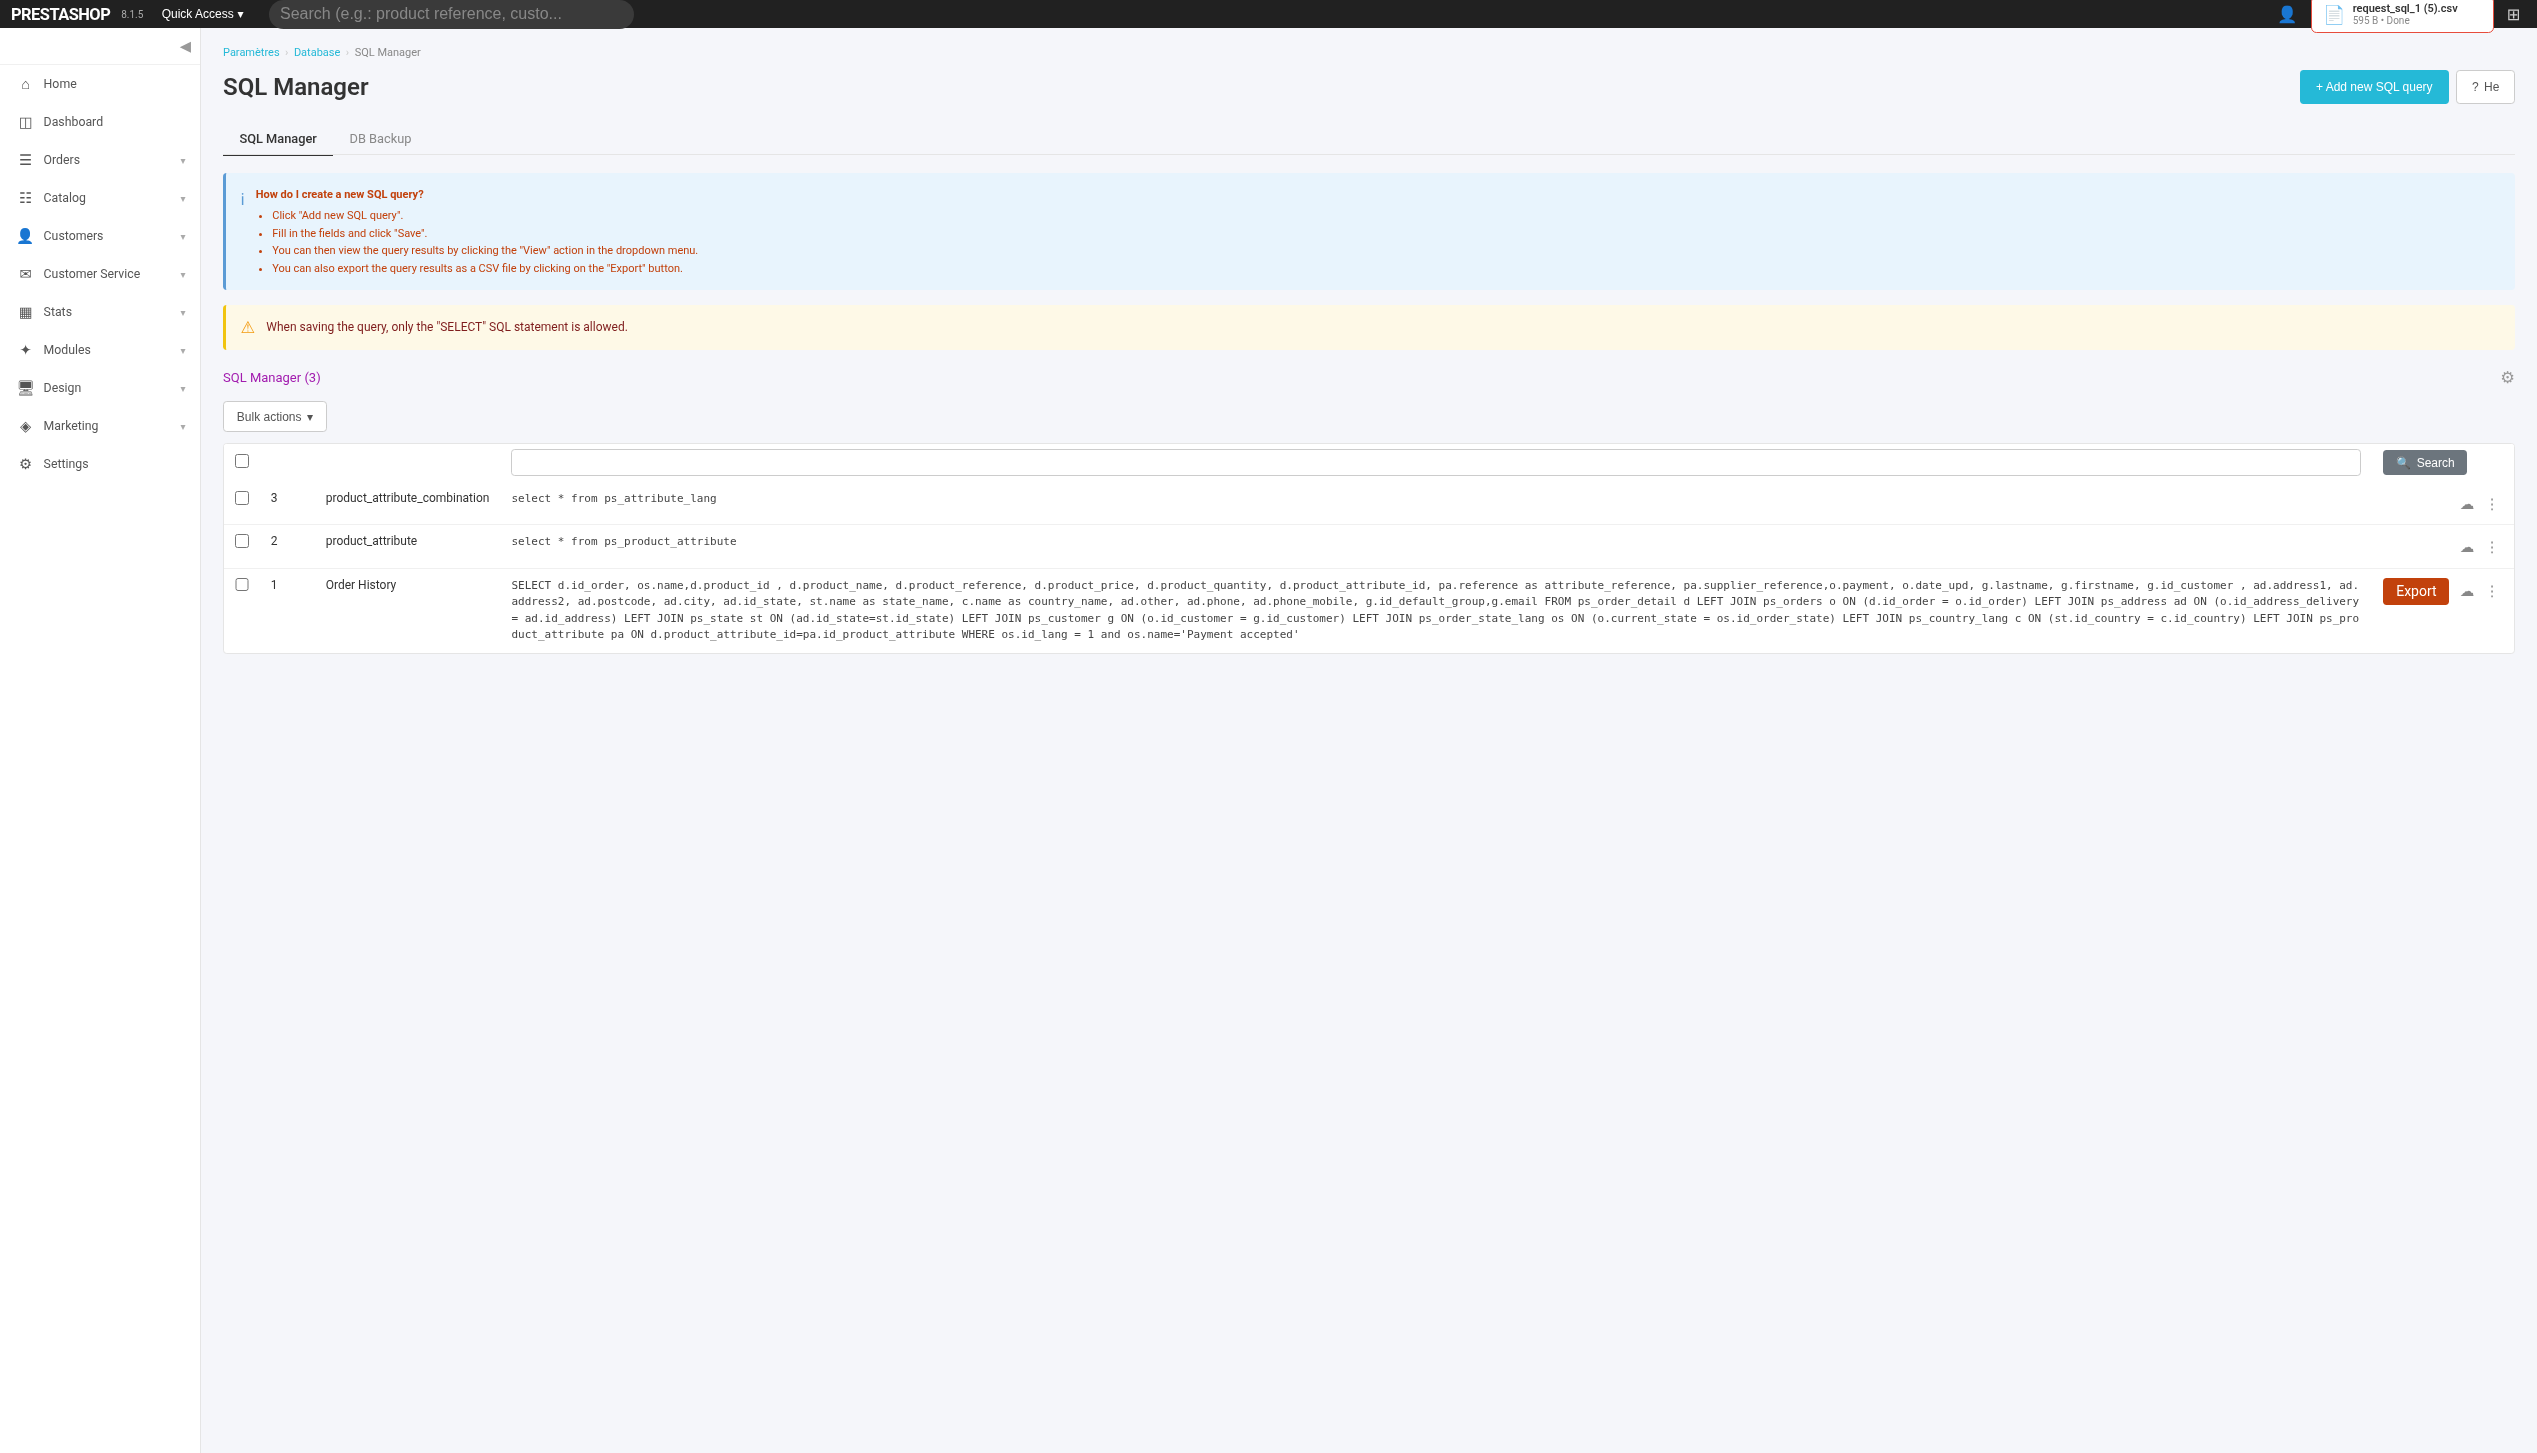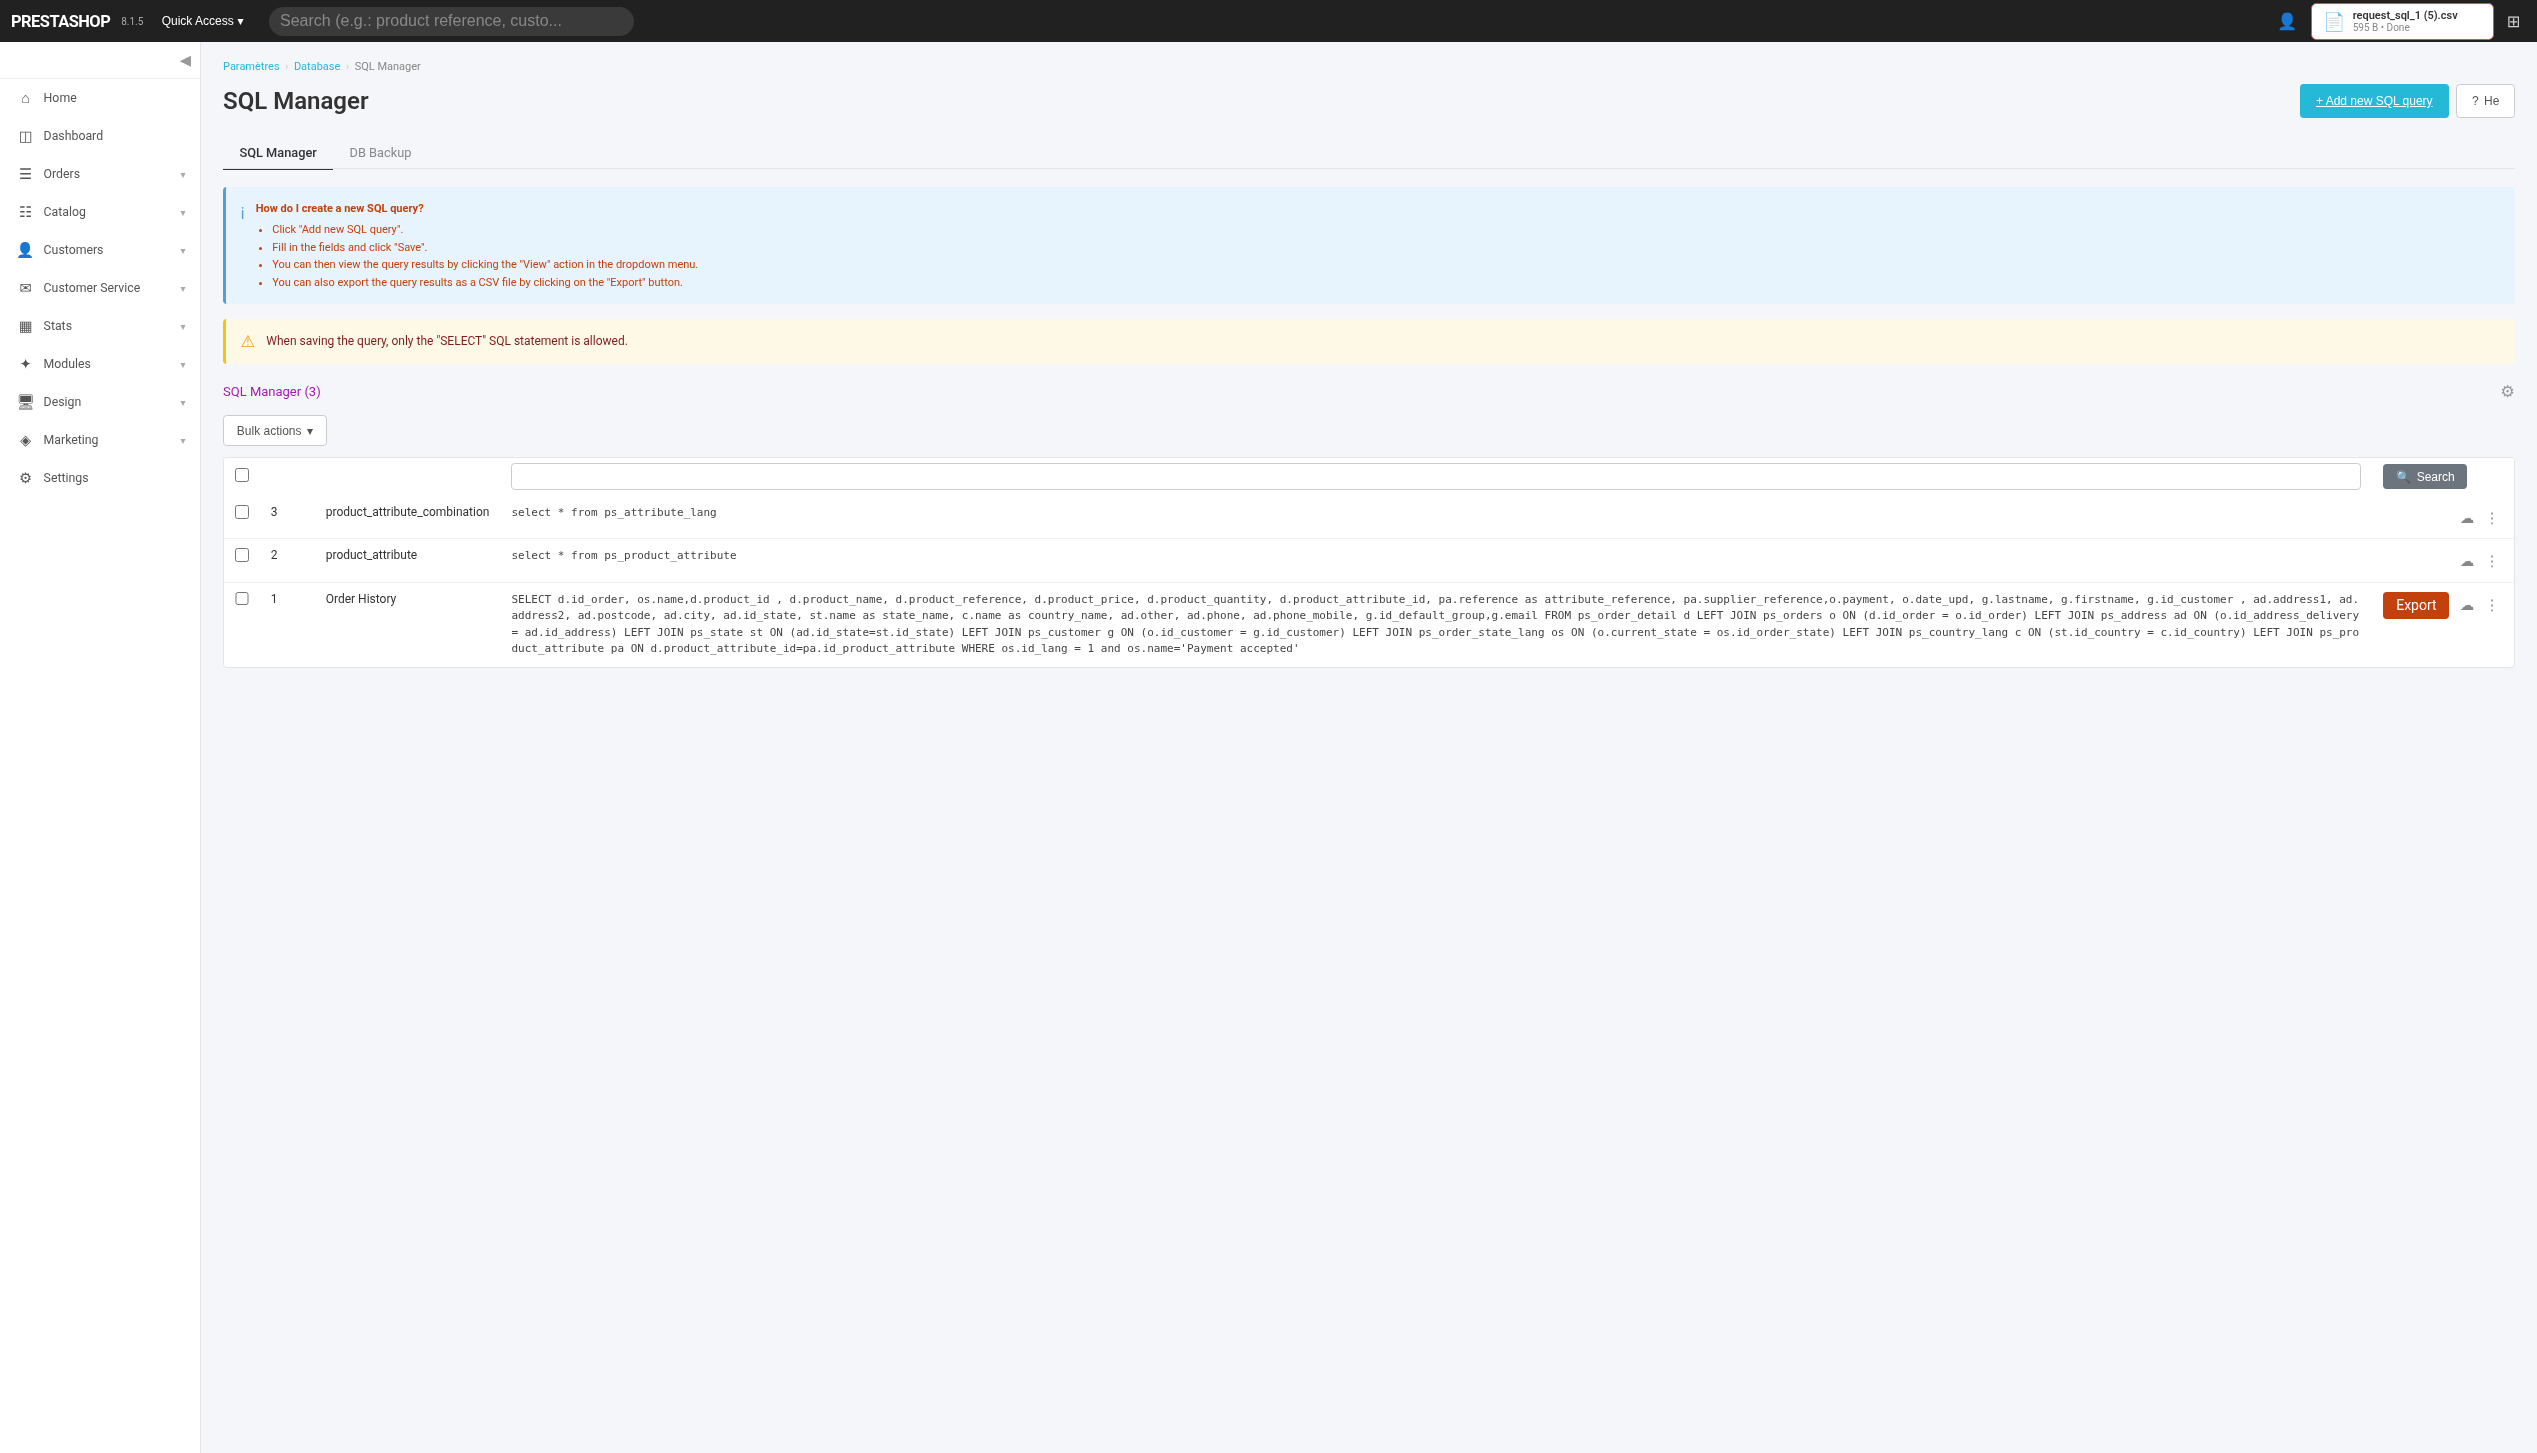--- a/index.html
+++ b/index.html
@@ -1,19 +1,19 @@
 <!DOCTYPE html>
 <html style="font-size:14.6px"><head>
   <meta charset="utf-8">
   <style>
     * { box-sizing: border-box; margin: 0; padding: 0; }
     body { font-family: -apple-system, BlinkMacSystemFont, 'Segoe UI', Roboto, sans-serif; font-size: 12.8px; background: #f5f6fa; color: #333; display: flex; flex-direction: column; height: 100vh; overflow: hidden; }
 
     
-    .topbar { background: #212121; color: #fff; height: 42px; display: flex; align-items: center; padding: 0 11px; gap: 11px; flex-shrink: 0; }
+    .topbar { background: #212121; color: #fff; height: 28px; display: flex; align-items: center; padding: 0 11px; gap: 11px; flex-shrink: 0; }
     .topbar-logo { font-size: 16.4px; font-weight: 700; color: #fff; letter-spacing: -0.5px; white-space: nowrap; }
     .topbar-version { font-size: 10px; color: #aaa; margin-right: 0; }
     .topbar-quickaccess { background: transparent; border: none; color: #fff; font-size: 12px; cursor: pointer; display: flex; align-items: center; gap: 3.7px; padding: 3.7px 7.3px; border-radius: 3.7px; }
     .topbar-search { flex: 1; max-width: 365px; margin-left: 7.3px; }
     .topbar-search input { width: 100%; padding: 5.5px 11px; border-radius: 18px; border: none; background: #3a3a3a; color: #ccc; font-size: 16px; outline: none; }
     .topbar-search input::placeholder { color: #888; }
     .topbar-right { margin-left: auto; display: flex; align-items: center; gap: 7.3px; }
     .topbar-icon-btn { background: transparent; border: none; color: #ccc; cursor: pointer; font-size: 16.4px; padding: 3.7px 5.5px; }
 
     
@@ -39,21 +39,21 @@
 
     
     .breadcrumb { font-size: 11px; color: #888; margin-bottom: 11px; display: flex; align-items: center; gap: 5.5px; }
     .breadcrumb a { color: #25b9d7; text-decoration: none; }
     .breadcrumb-sep { color: #ccc; }
 
     
     .page-header { display: flex; align-items: center; justify-content: space-between; margin-bottom: 18px; }
     .page-title { font-size: 24px; font-weight: 600; color: #333; }
     .header-actions { display: flex; gap: 7.3px; }
-    .btn-primary { background: #25b9d7; color: #fff; border: none; border-radius: 3.7px; padding: 9px 16.4px; font-size: 12px; cursor: pointer; display: flex; align-items: center; gap: 5.5px; font-weight: 500; text-decoration: underline; }
+    .btn-primary { background: #25b9d7; color: #fff; border: none; border-radius: 3.7px; padding: 9px 16.4px; font-size: 12px; cursor: pointer; display: flex; align-items: center; gap: 5.5px; font-weight: 500; }
     .btn-secondary { background: #fff; color: #555; border: 0.9px solid #ccc; border-radius: 3.7px; padding: 9px 14.6px; font-size: 12px; cursor: pointer; display: flex; align-items: center; gap: 5.5px; }
 
     
     .tabs { display: flex; border-bottom: 1.8px solid #e5e5e5; margin-bottom: 18px; }
     .tab { padding: 9px 16.4px; font-size: 12.8px; cursor: pointer; color: #888; border-bottom: 1.8px solid transparent; margin-bottom: -1.8px; }
     .tab.active { color: #333; border-bottom-color: #333; font-weight: 500; }
 
     
     .info-box { background: #e8f4fd; border-left: 3.7px solid #5b9bd5; border-radius: 3.7px; padding: 12.8px 14.6px; margin-bottom: 14.6px; display: flex; gap: 11px; }
     .info-icon { color: #5b9bd5; font-size: 16.4px; flex-shrink: 0; margin-top: 0.9px; }

